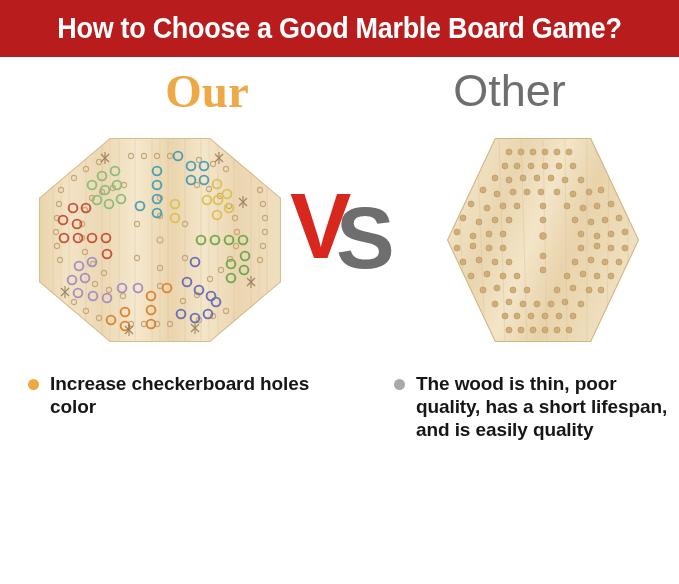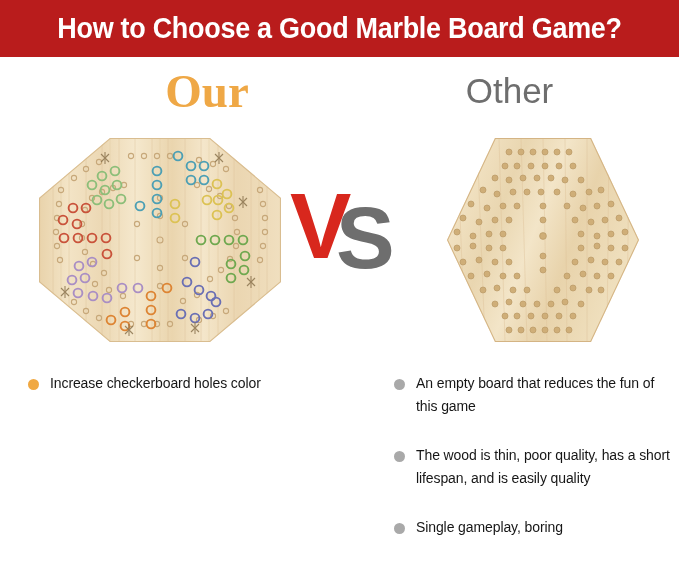--- a/index.html
+++ b/index.html
@@ -52,21 +52,21 @@
     margin-left: 37px;
   }
   .heading-other {
     position: absolute;
     left: 340px; top: 64px;
     width: 339px;
     text-align: center;
     color: #6e6e6e;
     font-family: "Liberation Sans", sans-serif;
     font-weight: normal;
-    font-size: 35px;
+    font-size: 45px;
     line-height: 54px;
   }
 
   
   .board-wrap { position: absolute; }
   #board-our  { left: 39px;  top: 138px; width: 242px; height: 204px; }
   #board-other{ left: 447px; top: 138px; width: 192px; height: 204px; }
   .board-wrap svg { display: block; width: 100%; height: 100%; }
 
   
@@ -97,22 +97,22 @@
     border-radius: 50%;
     margin-top: 7px;
     margin-right: 11px;
   }
   #bullets-our .bullet-dot   { background: #f0a842; }
   #bullets-other .bullet-dot { background: #a9a9a9; }
 
   .bullet-text {
     color: #161616;
     font-family: "Liberation Sans Narrow", "Liberation Sans", sans-serif;
-    font-weight: normal;
-    font-size: 14px;
+    font-weight: bold;
+    font-size: 19px;
     line-height: 23px;
     letter-spacing: -0.1px;
   }
 </style>
 </head>
 <body>
 
 <div class="banner">
   <div class="banner-title">How to Choose a Good Marble Board Game?</div>
 </div>
@@ -536,23 +536,15 @@
 <div class="bullets" id="bullets-our">
   <div class="bullet">
     <span class="bullet-dot"></span>
     <span class="bullet-text">Increase checkerboard holes color</span>
   </div>
 </div>
 
 <div class="bullets" id="bullets-other">
   <div class="bullet">
     <span class="bullet-dot"></span>
-    <span class="bullet-text">An empty board that reduces the fun of this game</span>
-  </div>
-  <div class="bullet">
-    <span class="bullet-dot"></span>
     <span class="bullet-text">The wood is thin, poor quality, has a short lifespan, and is easily quality</span>
   </div>
-  <div class="bullet">
-    <span class="bullet-dot"></span>
-    <span class="bullet-text">Single gameplay, boring</span>
-  </div>
 </div>
 
 </body></html>

